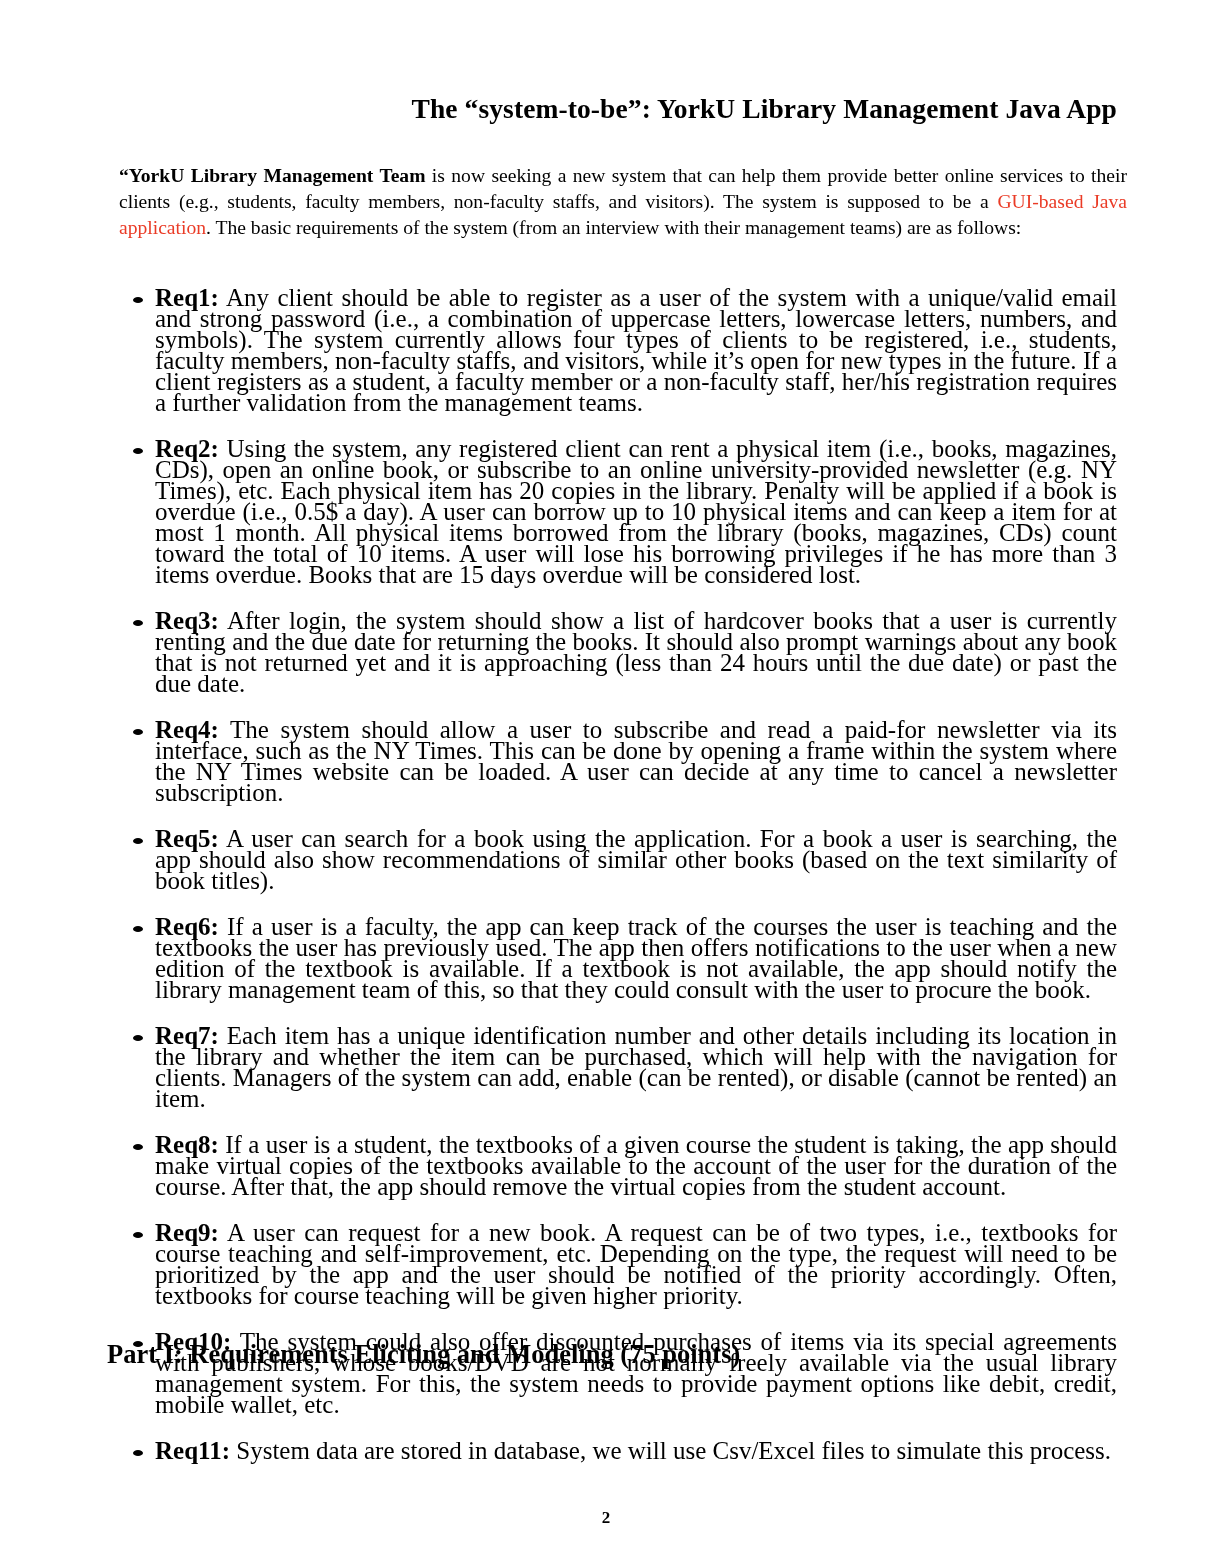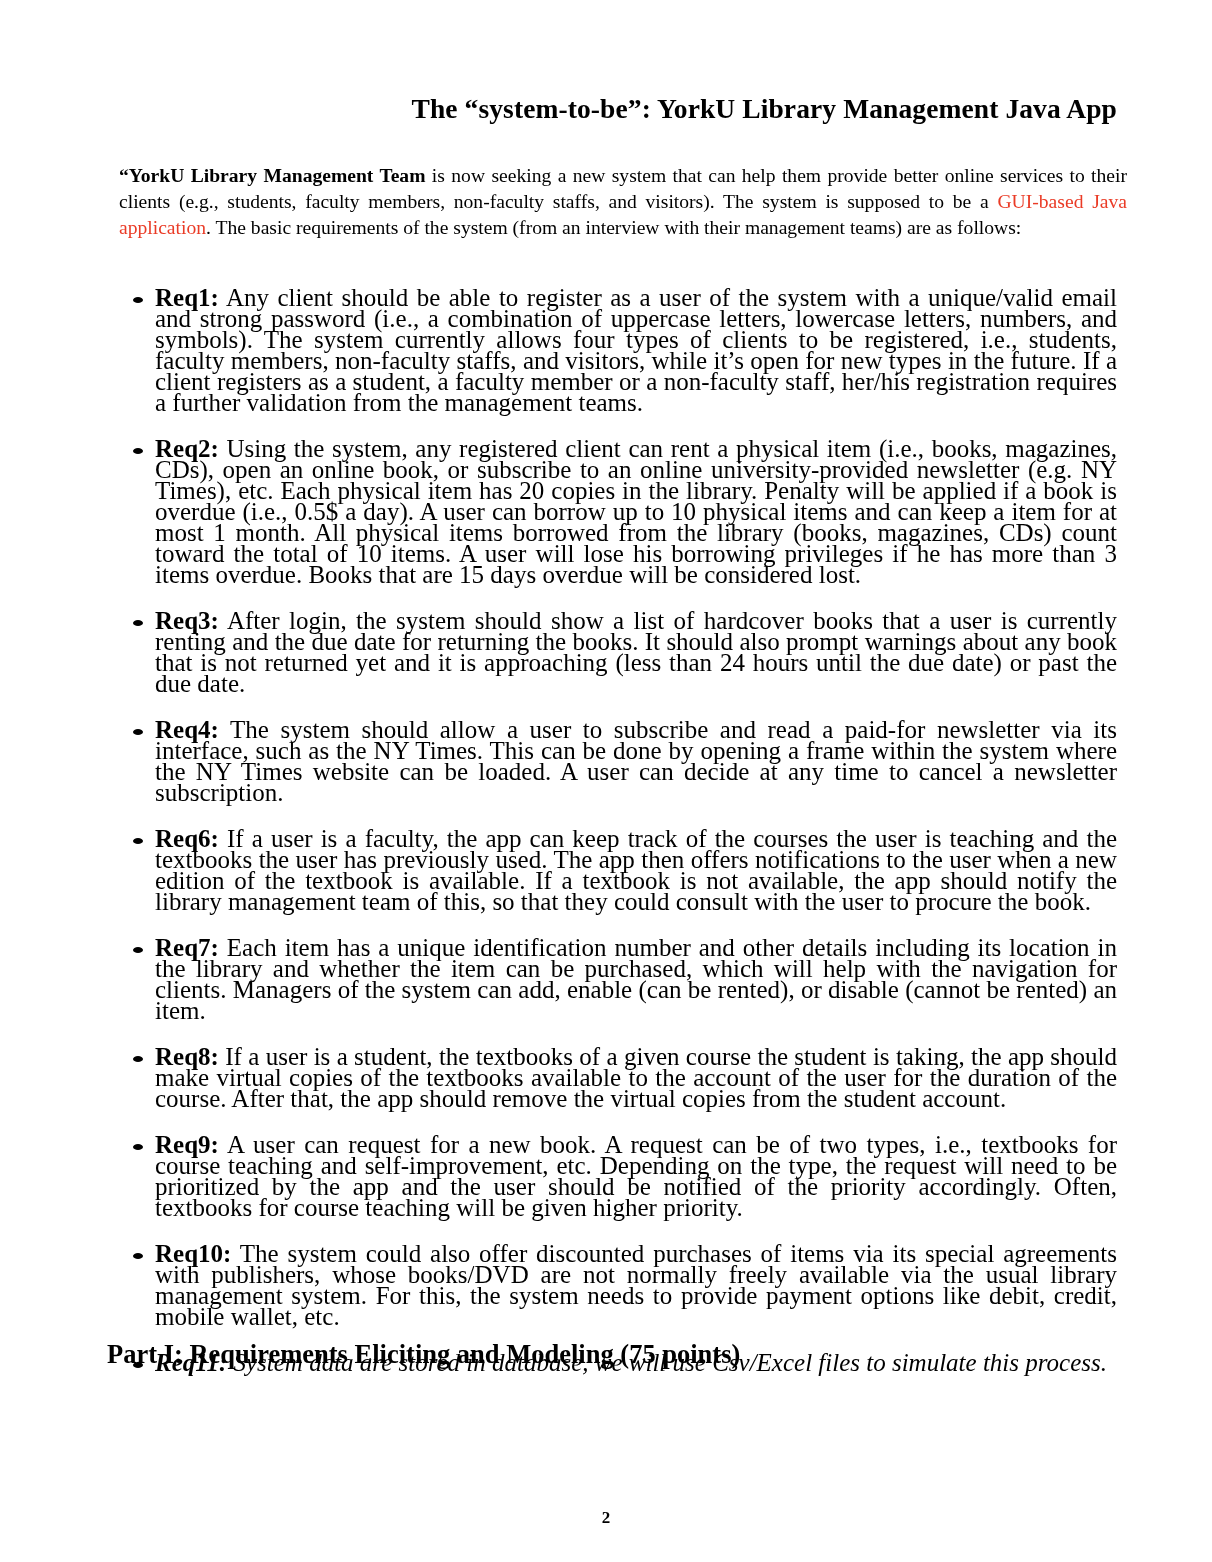--- a/index.html
+++ b/index.html
@@ -54,21 +54,21 @@
   }
   .req-item {
     position: relative;
     padding-left: 48px;
     font-size: 25px;
     line-height: 21px;
     text-align: justify;
     text-justify: inter-word;
     margin-bottom: 15px;
   }
-  .req-item:last-child { margin-bottom: 0; font-style: italic; }
+  .req-item:last-child { margin-bottom: 0; }
   .req-bullet {
     position: absolute;
     left: 26px;
     top: 10px;
     width: 10px;
     height: 6px;
     background: #000;
     border-radius: 50%;
   }
   .req-label {
@@ -113,20 +113,21 @@
 
   <h1 class="doc-title">The “system-to-be”: YorkU Library Management Java App</h1>
 
   <p class="intro"><b>“YorkU Library Management Team</b><span> is now seeking a new system that can help them provide better online services to their clients (e.g., students, faculty members, non-faculty staffs, and visitors). The system is supposed to be a </span><span class="accent">GUI-based Java application</span><span>. The basic requirements of the system (from an interview with their management teams) are as follows:</span></p>
 
   <div class="req-list" id="req-list">
       <p class="req-item"><span class="req-bullet"></span><span class="req-label">Req1:</span><span class="req-text"> Any client should be able to register as a user of the system with a unique/valid email and strong password (i.e., a combination of uppercase letters, lowercase letters, numbers, and symbols). The system currently allows four types of clients to be registered, i.e., students, faculty members, non-faculty staffs, and visitors, while it’s open for new types in the future. If a client registers as a student, a faculty member or a non-faculty staff, her/his registration requires a further validation from the management teams.</span></p>
       <p class="req-item"><span class="req-bullet"></span><span class="req-label">Req2:</span><span class="req-text"> Using the system, any registered client can rent a physical item (i.e., books, magazines, CDs), open an online book, or subscribe to an online university-provided newsletter (e.g. NY Times), etc. Each physical item has 20 copies in the library. Penalty will be applied if a book is overdue (i.e., 0.5$ a day). A user can borrow up to 10 physical items and can keep a item for at most 1 month. All physical items borrowed from the library (books, magazines, CDs) count toward the total of 10 items. A user will lose his borrowing privileges if he has more than 3 items overdue.  Books that are 15 days overdue will be considered lost.</span></p>
       <p class="req-item"><span class="req-bullet"></span><span class="req-label">Req3:</span><span class="req-text"> After login, the system should show a list of hardcover books that a user is currently renting and the due date for returning the books. It should also prompt warnings about any book that is not returned yet and it is approaching (less than 24 hours until the due date) or past the due date.</span></p>
       <p class="req-item"><span class="req-bullet"></span><span class="req-label">Req4:</span><span class="req-text"> The system should allow a user to subscribe and read a paid-for newsletter via its interface, such as the NY Times. This can be done by opening a frame within the system where the NY Times website can be loaded. A user can decide at any time to cancel a newsletter subscription.</span></p>
+      <p class="req-item"><span class="req-bullet"></span><span class="req-label">Req5:</span><span class="req-text"> A user can search for a book using the application. For a book a user is searching, the app should also show recommendations of similar other books (based on the text similarity of book titles).</span></p>
       <p class="req-item"><span class="req-bullet"></span><span class="req-label">Req6:</span><span class="req-text"> If a user is a faculty, the app can keep track of the courses the user is teaching and the textbooks the user has previously used. The app then offers notifications to the user when a new edition of the textbook is available. If a textbook is not available, the app should notify the library management team of this, so that they could consult with the user to procure the book.</span></p>
       <p class="req-item"><span class="req-bullet"></span><span class="req-label">Req7:</span><span class="req-text"> Each item has a unique identification number and other details including its location in the library and whether the item can be purchased, which will help with the navigation for clients. Managers of the system can add, enable (can be rented), or disable (cannot be rented) an item.</span></p>
       <p class="req-item"><span class="req-bullet"></span><span class="req-label">Req8:</span><span class="req-text"> If a user is a student, the textbooks of a given course the student is taking, the app should make virtual copies of the textbooks available to the account of the user for the duration of the course. After that, the app should remove the virtual copies from the student account.</span></p>
       <p class="req-item"><span class="req-bullet"></span><span class="req-label">Req9:</span><span class="req-text"> A user can request for a new book. A request can be of two types, i.e., textbooks for course teaching and self-improvement, etc. Depending on the type, the request will need to be prioritized by the app and the user should be notified of the priority accordingly. Often, textbooks for course teaching will be given higher priority.</span></p>
       <p class="req-item"><span class="req-bullet"></span><span class="req-label">Req10:</span><span class="req-text"> The system could also offer discounted purchases of items via its special agreements with publishers, whose books/DVD are not normally freely available via the usual library management system. For this, the system needs to provide payment options like debit, credit, mobile wallet, etc.</span></p>
       <p class="req-item"><span class="req-bullet"></span><span class="req-label">Req11:</span><span class="req-text"> System data are stored in database, we will use Csv/Excel files to simulate this process.</span></p>
     </div>
 
   <h2 class="part-heading">Part I: Requirements Eliciting and Modeling (75 points)</h2>
 

